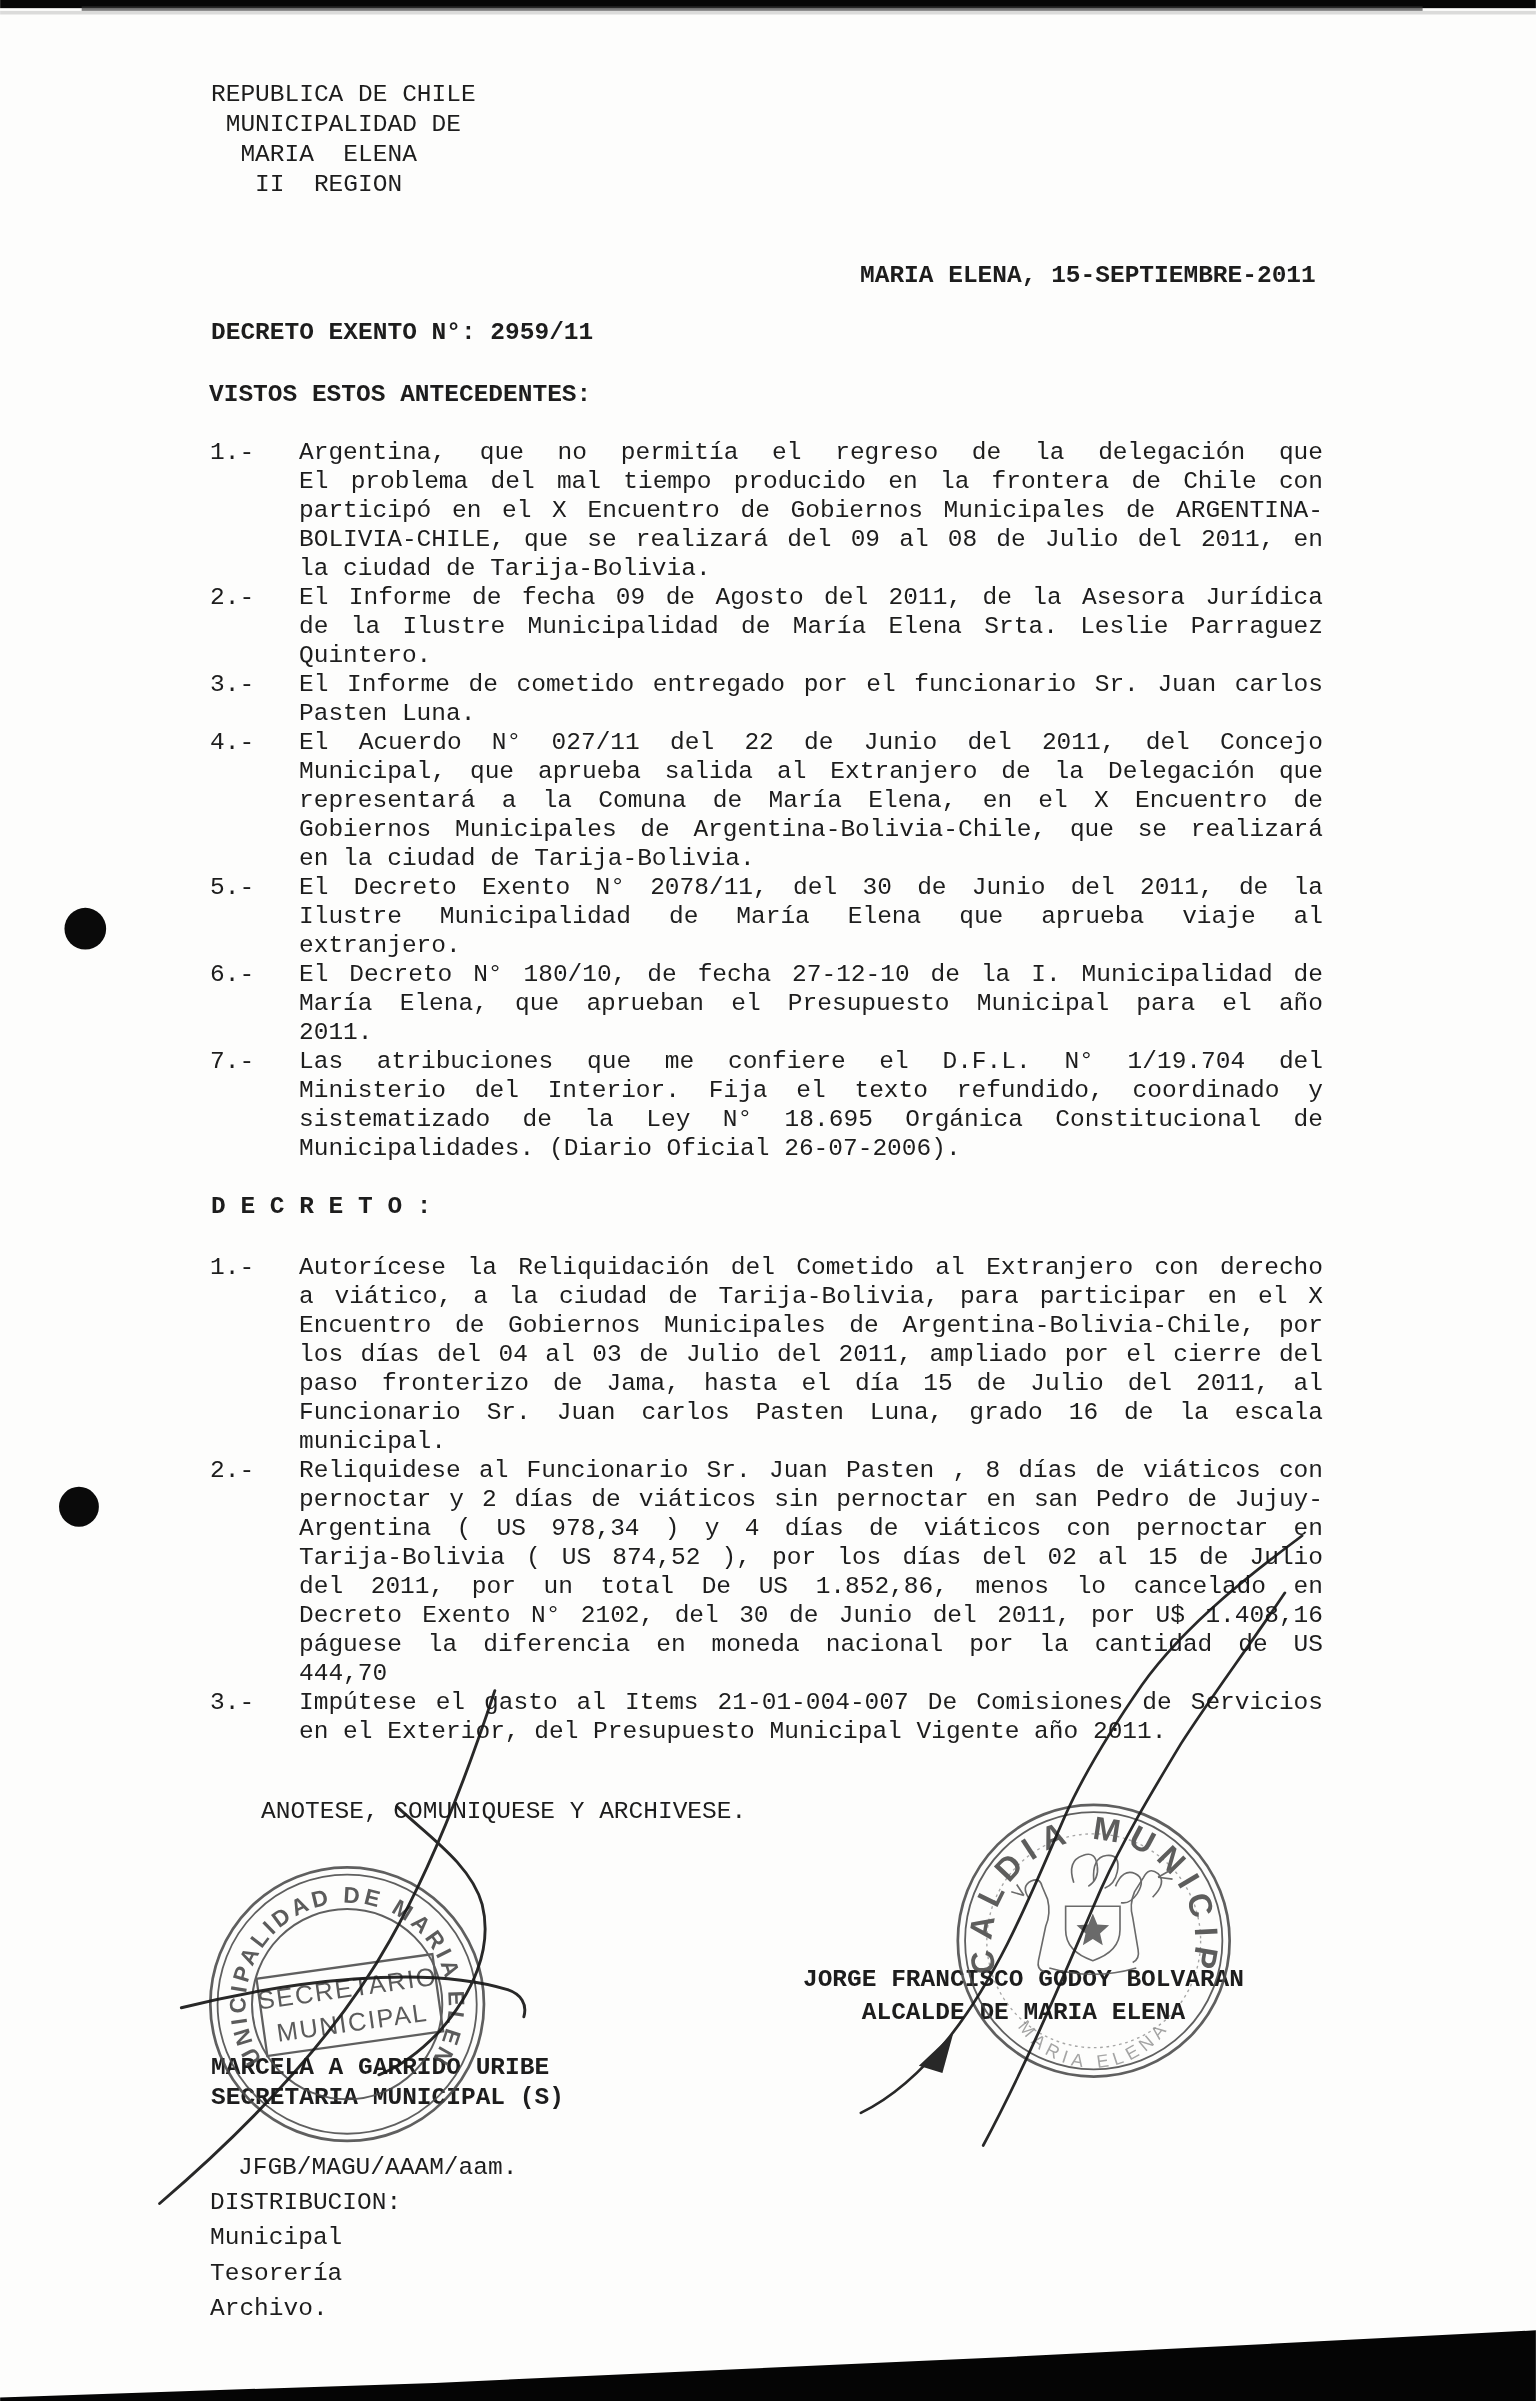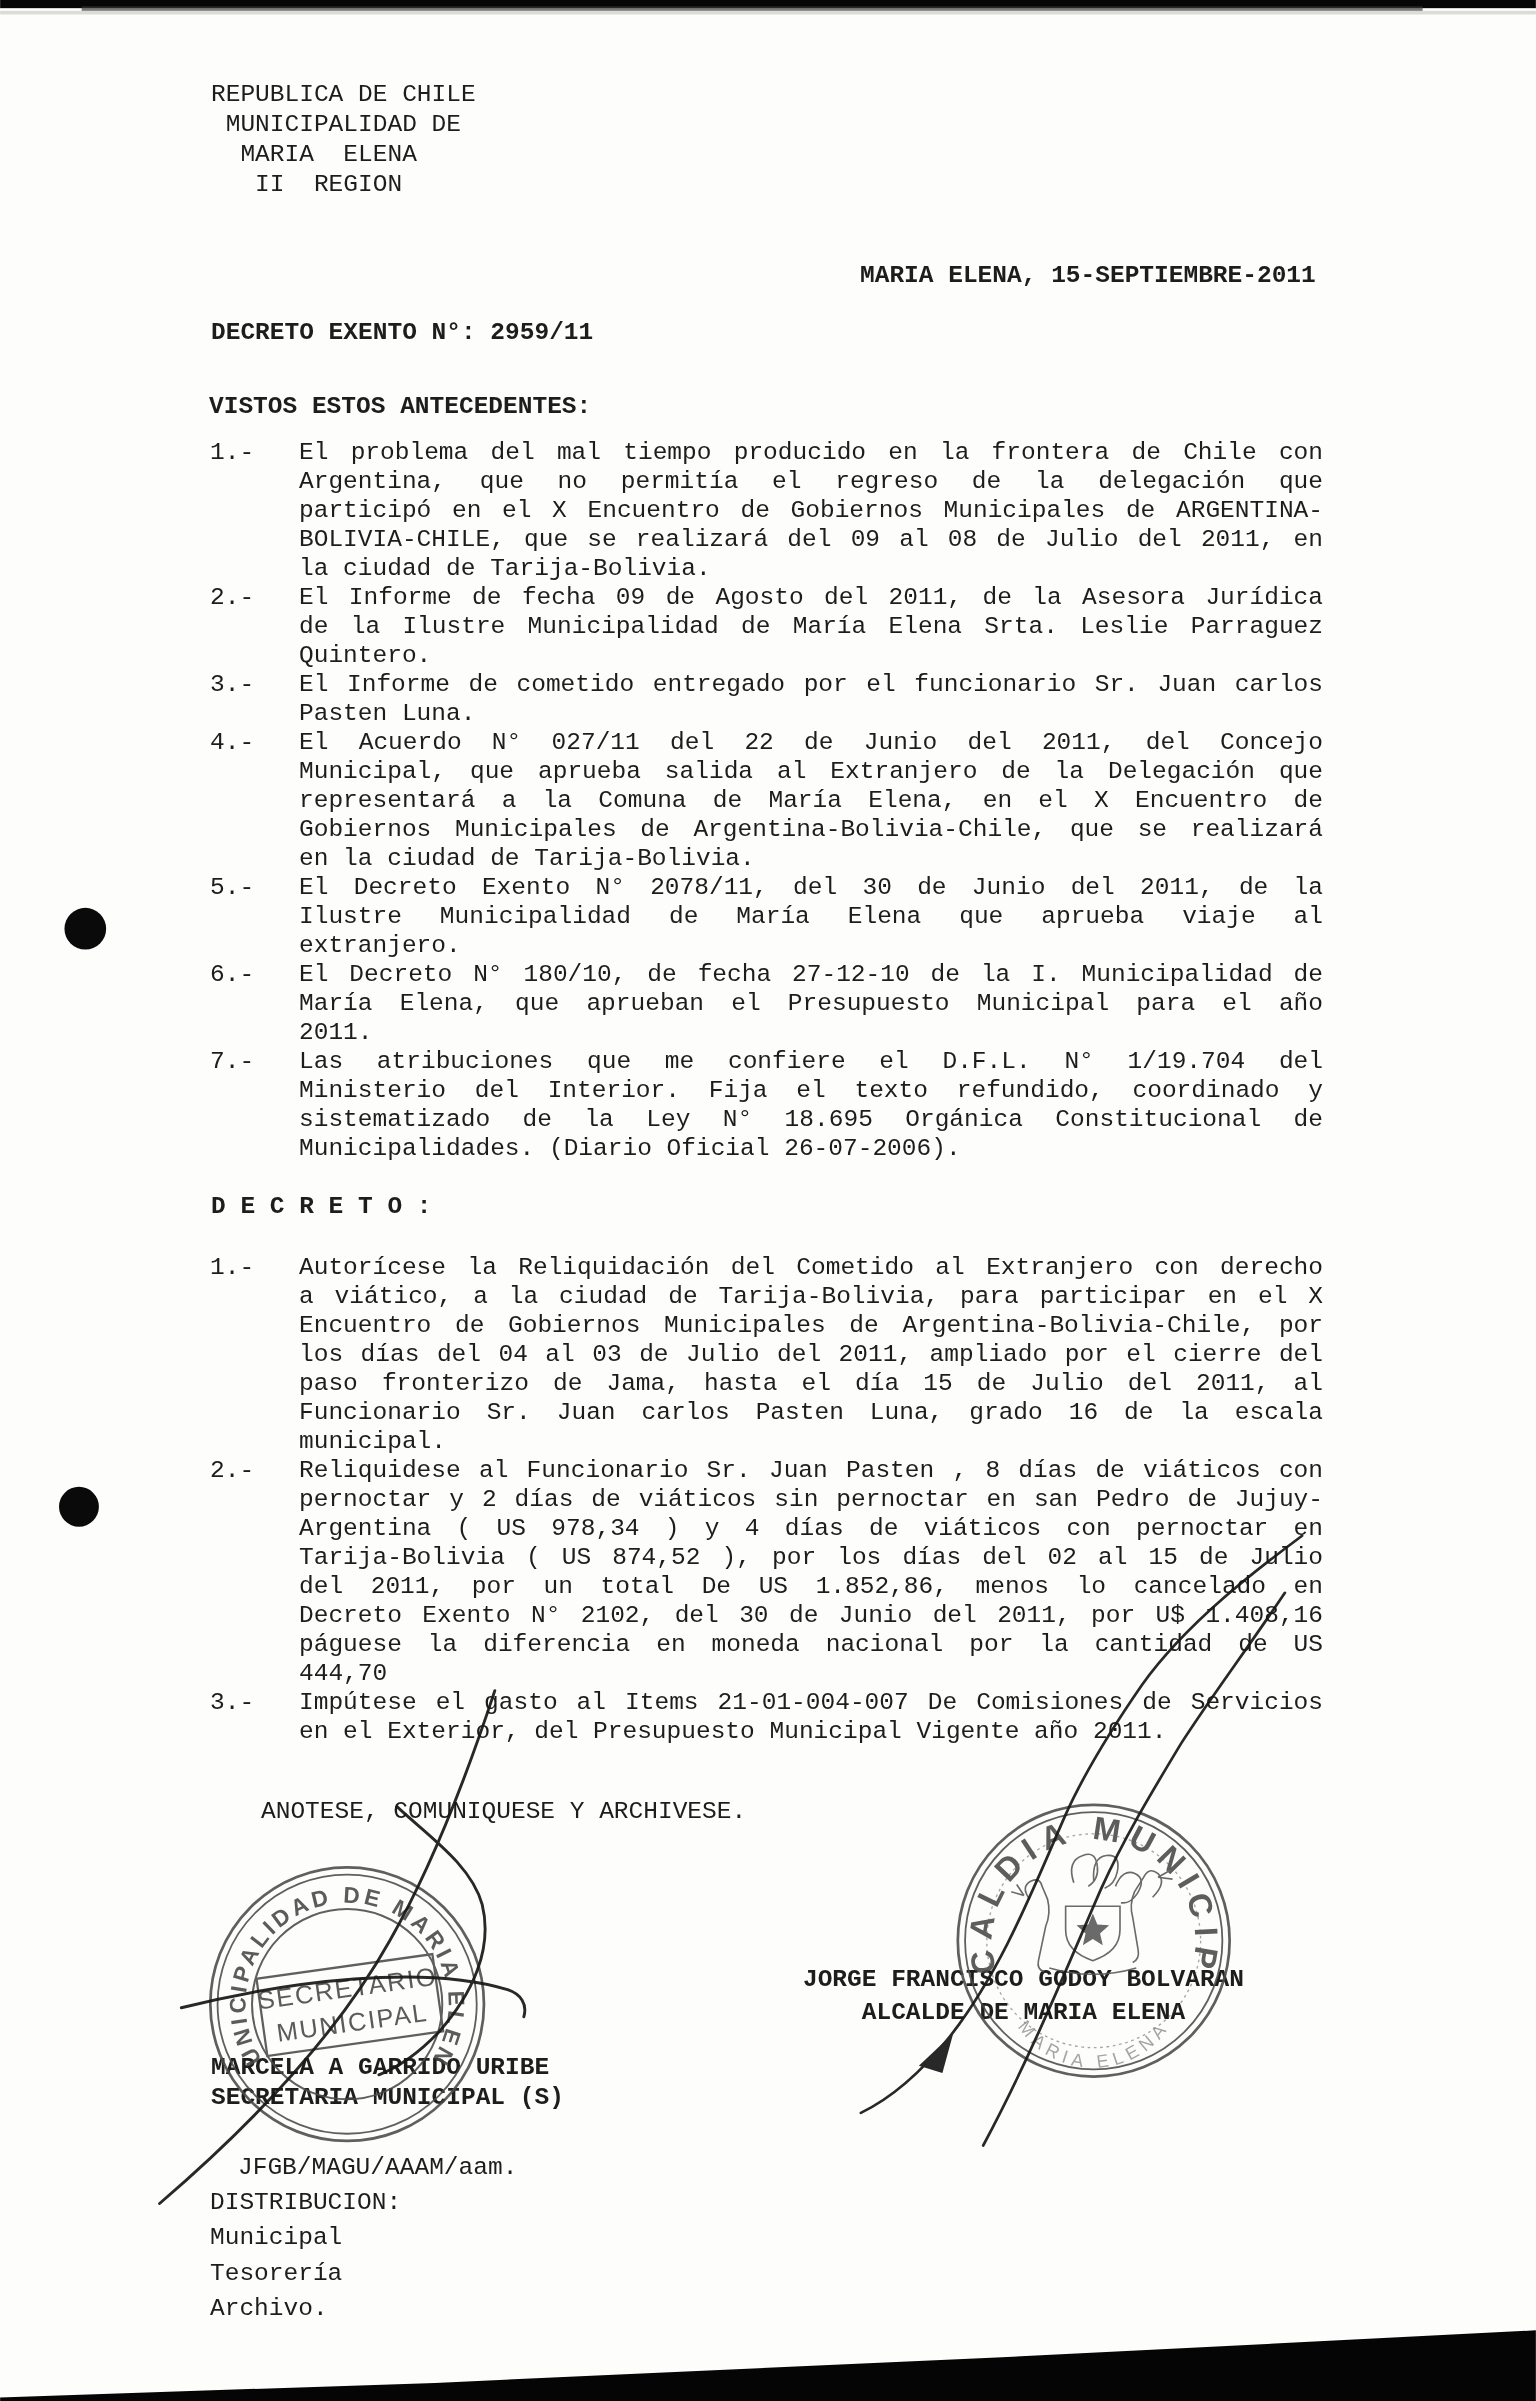--- a/index.html
+++ b/index.html
@@ -38,28 +38,28 @@
 
   <div class="abs pre" style="left:211px;top:80px;line-height:30px;">REPUBLICA DE CHILE
  MUNICIPALIDAD DE
   MARIA  ELENA
    II  REGION</div>
 
   <div class="abs b" style="left:820px;top:262px;margin-left:40px;">MARIA ELENA, 15-SEPTIEMBRE-2011</div>
 
   <div class="abs b" style="left:211px;top:319px;">DECRETO EXENTO N°: 2959/11</div>
 
-  <div class="abs b" style="left:209px;top:381px;margin-top:12px;">VISTOS ESTOS ANTECEDENTES:</div>
+  <div class="abs b" style="left:209px;top:381px;">VISTOS ESTOS ANTECEDENTES:</div>
 
   <div class="list" style="line-height: 29px;">
       <div class="item" style="top: 438px;">
         <span class="num">1.-</span>
         <div class="txt">
+          <div class="ln">Argentina, que no permitía el regreso de la delegación que</div>
           <div class="ln">El problema del mal tiempo producido en la frontera de Chile con</div>
-          <div class="ln">Argentina, que no permitía el regreso de la delegación que</div>
           <div class="ln">participó en el X Encuentro de Gobiernos Municipales de ARGENTINA-</div>
           <div class="ln">BOLIVIA-CHILE, que se realizará del 09 al 08 de Julio del 2011, en</div>
           <div class="ln last">la ciudad de Tarija-Bolivia.</div>
         </div>
       </div>
       <div class="item" style="top: 583px;">
         <span class="num">2.-</span>
         <div class="txt">
           <div class="ln">El Informe de fecha 09 de Agosto del 2011, de la Asesora Jurídica</div>
           <div class="ln">de la Ilustre Municipalidad de María Elena Srta. Leslie Parraguez</div>

